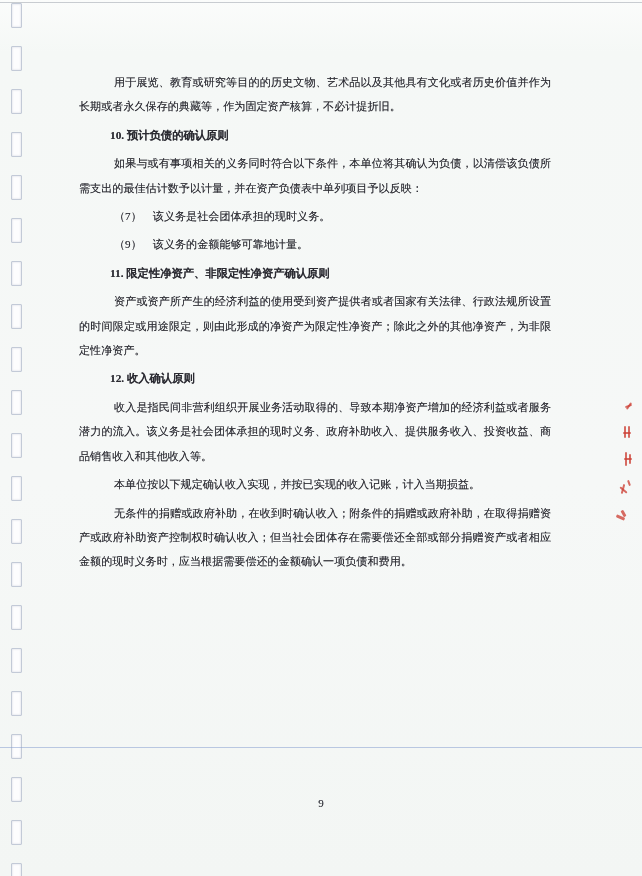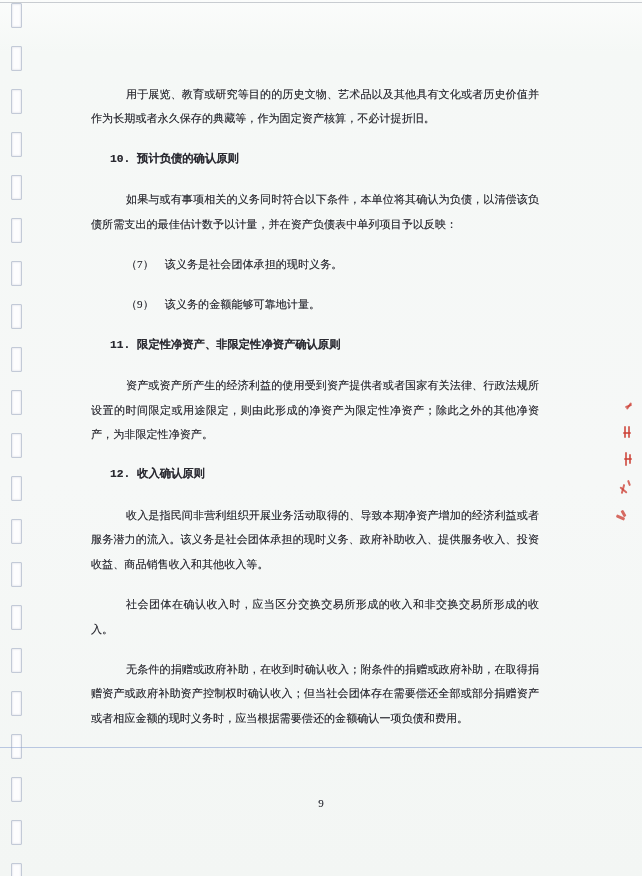--- a/index.html
+++ b/index.html
@@ -17,24 +17,24 @@
     position:absolute;left:11px;width:9px;height:23px;
     background:#fdfdfe;border:1px solid #c3cad7;border-radius:1px;
     box-shadow:inset 0 0 2px rgba(160,170,190,0.5);
   }
   .doc-body{
     position:absolute;left:75px;top:66px;width:480px;
     font-size:11.1px;line-height:24.4px;color:#2c2c33;
     text-align:justify;
     text-shadow:0 0 0.5px rgba(44,44,55,0.55);
   }
-  .doc-body p{margin:16px;text-indent:35px;}
+  .doc-body p{margin:4px;text-indent:35px;}
   .doc-body h3{
     font-size:11.3px;font-weight:bold;margin:4px 0 4px;
-    text-indent:35px;line-height:24.4px;color:#2a2a31;font-family:Liberation Mono, monospace;
+    text-indent:35px;line-height:24.4px;color:#2a2a31;
   }
   .rule-blue{
     position:absolute;top:747px;left:0;width:642px;height:1px;
     background:rgba(136,160,208,0.55);
   }
   .page-number{
     position:absolute;top:797px;left:0;width:642px;
     text-align:center;font-size:11px;color:#33343c;
     text-shadow:0 0 0.5px rgba(44,44,55,0.5);
   }
@@ -92,21 +92,21 @@
   <h3>10. 预计负债的确认原则</h3>
   <p>如果与或有事项相关的义务同时符合以下条件，本单位将其确认为负债，以清偿该负债所需支出的最佳估计数予以计量，并在资产负债表中单列项目予以反映：</p>
   <p>（7）　该义务是社会团体承担的现时义务。</p>
   <p>（9）　该义务的金额能够可靠地计量。</p>
 
   <h3>11. 限定性净资产、非限定性净资产确认原则</h3>
   <p>资产或资产所产生的经济利益的使用受到资产提供者或者国家有关法律、行政法规所设置的时间限定或用途限定，则由此形成的净资产为限定性净资产；除此之外的其他净资产，为非限定性净资产。</p>
 
   <h3>12. 收入确认原则</h3>
   <p>收入是指民间非营利组织开展业务活动取得的、导致本期净资产增加的经济利益或者服务潜力的流入。该义务是社会团体承担的现时义务、政府补助收入、提供服务收入、投资收益、商品销售收入和其他收入等。</p>
-  <p>社会团体在确认收入时，应当区分交换交易所形成的收入和非交换交易所形成的收入。</p>
+  <p>本单位按以下规定确认收入实现，并按已实现的收入记账，计入当期损益。</p>
   <p>无条件的捐赠或政府补助，在收到时确认收入；附条件的捐赠或政府补助，在取得捐赠资产或政府补助资产控制权时确认收入；但当社会团体存在需要偿还全部或部分捐赠资产或者相应金额的现时义务时，应当根据需要偿还的金额确认一项负债和费用。</p>
 </div>
 
 <div class="seal">
   <div class="sf s1"></div>
   <div class="sf s2"></div>
   <div class="sf s3"></div>
   <div class="sf s4"></div>
   <div class="sf s5"></div>
   <div class="sf s6"></div>

